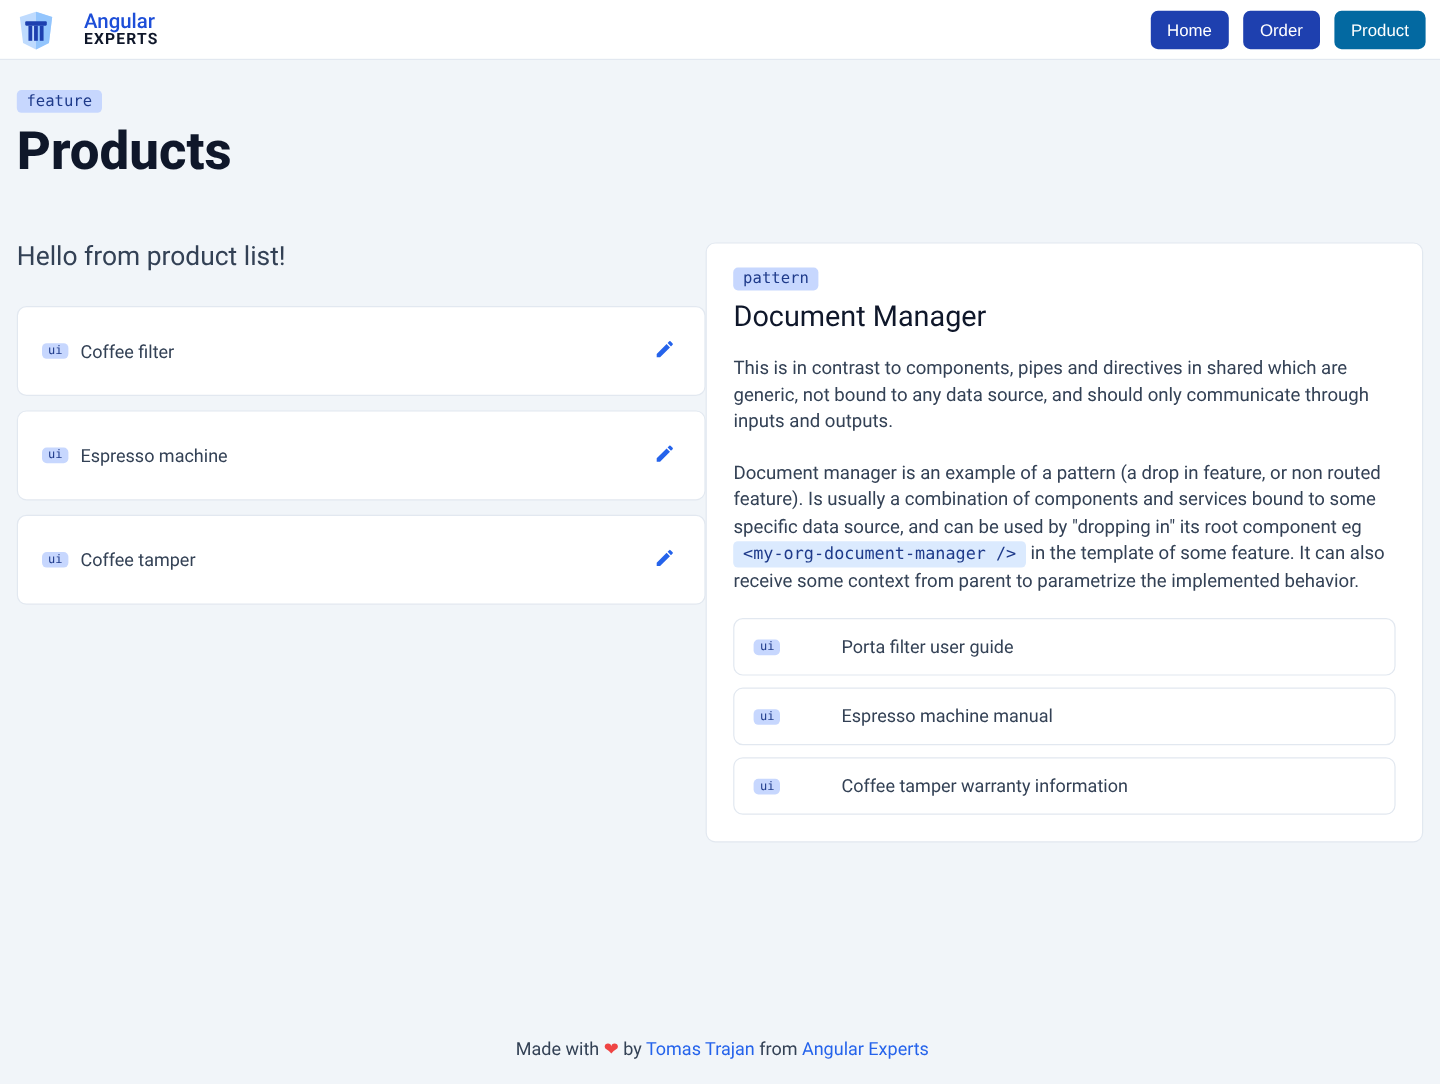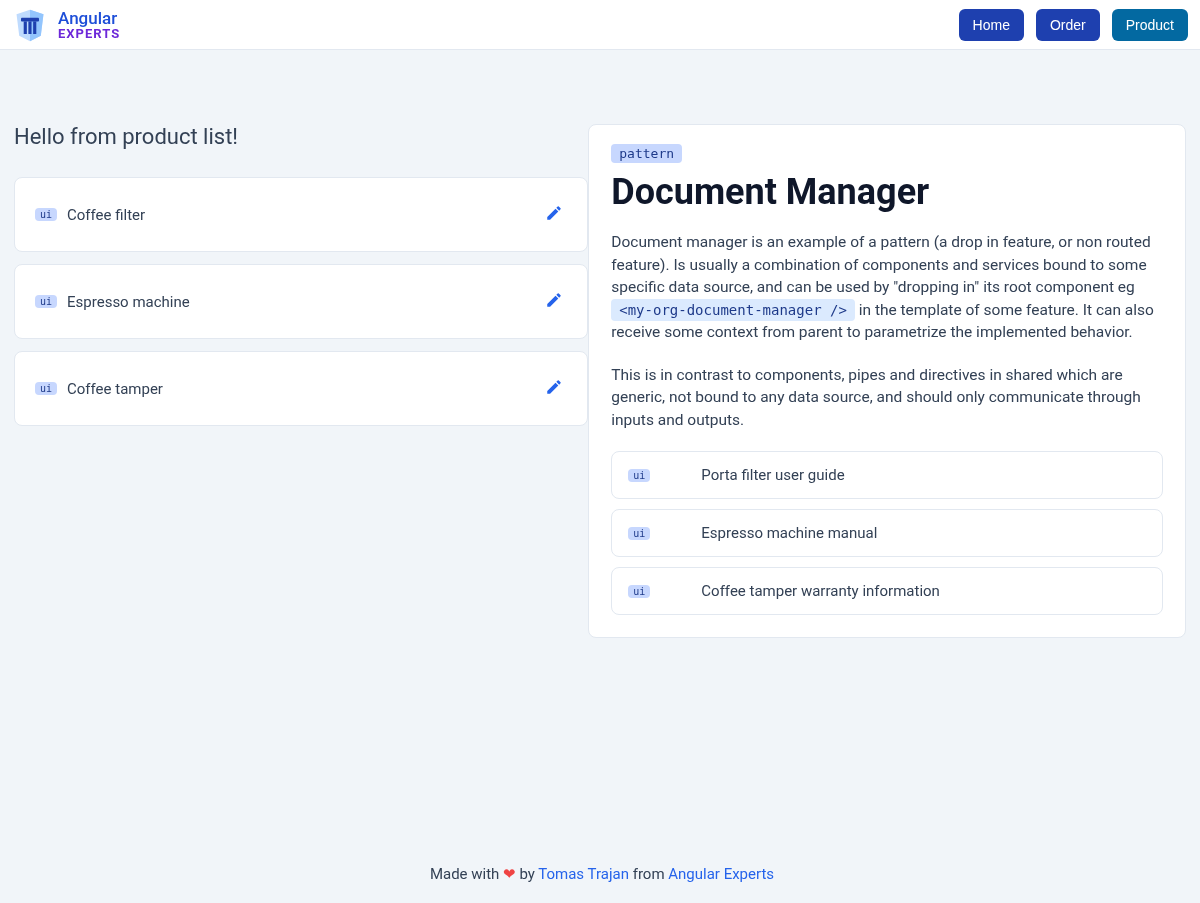--- a/index.html
+++ b/index.html
@@ -17,38 +17,38 @@
     border-bottom: 1px solid #e2e8f0;
     display: flex;
     align-items: center;
     justify-content: space-between;
     padding: 8px 12px;
     height: 50px;
   }
   .logo-wrap {
     display: flex;
     align-items: center;
-    gap: 10px;
+    gap: 22px;
   }
   .logo-icon {
     width: 36px;
     height: 36px;
   }
   .logo-text {
     display: flex;
     flex-direction: column;
     line-height: 1;
   }
   .logo-line1 {
     color: #1d4ed8;
     font-weight: 500;
     font-size: 17px;
   }
   .logo-line2 {
-    color: #6d28d9;
+    color: #0f172a;
     font-weight: 700;
     font-size: 13px;
     letter-spacing: 1px;
   }
   nav {
     display: flex;
     gap: 12px;
   }
   .nav-btn {
     background: #1e40af;
@@ -133,22 +133,22 @@
   }
   .edit-btn {
     background: none;
     border: none;
     cursor: pointer;
     padding: 4px;
     color: #2563eb;
   }
   .edit-btn svg { width: 18px; height: 18px; }
   h2.panel-title {
-    font-size: 36px;
-    font-weight: 700;
+    font-size: 24px;
+    font-weight: 400;
     color: #0f172a;
     margin-top: 8px;
     margin-bottom: 18px;
   }
   .panel-body p {
     font-size: 15.5px;
     color: #334155;
     line-height: 1.45;
     margin-bottom: 20px;
   }
@@ -215,20 +215,24 @@
     </span>
   </div>
   <nav>
     <button class="nav-btn">Home</button>
     <button class="nav-btn">Order</button>
     <button class="nav-btn active">Product</button>
   </nav>
 </header>
 
 <main>
+  <div>
+    <span class="badge">feature</span>
+  </div>
+  <h1 class="page-title">Products</h1>
 
   <div class="columns">
     <div class="col-left">
       <div class="hello">Hello from product list!</div>
       <div class="card-list">
 
         <div class="product-card">
           <div class="product-left">
             <span class="badge badge-sm">ui</span>
             <span class="product-name">Coffee filter</span>
@@ -272,26 +276,26 @@
 
       </div>
     </div>
 
     <div class="col-right">
       <div>
         <span class="badge">pattern</span>
       </div>
       <h2 class="panel-title">Document Manager</h2>
       <div class="panel-body">
+        <p>This is in contrast to components, pipes and directives in shared which are generic, not bound to any data source, and should only communicate through inputs and outputs.</p>
         <p>
           <span>Document manager is an example of a pattern (a drop in feature, or non routed feature). Is usually a combination of components and services bound to some specific data source, and can be used by "dropping in" its root component eg </span>
           <code class="inline">&lt;my-org-document-manager /&gt;</code>
           <span> in the template of some feature. It can also receive some context from parent to parametrize the implemented behavior.</span>
         </p>
-        <p>This is in contrast to components, pipes and directives in shared which are generic, not bound to any data source, and should only communicate through inputs and outputs.</p>
       </div>
 
       <div class="doc-list">
         <div class="doc-card">
           <span class="badge badge-sm">ui</span>
           <span class="doc-name">Porta filter user guide</span>
         </div>
         <div class="doc-card">
           <span class="badge badge-sm">ui</span>
           <span class="doc-name">Espresso machine manual</span>

